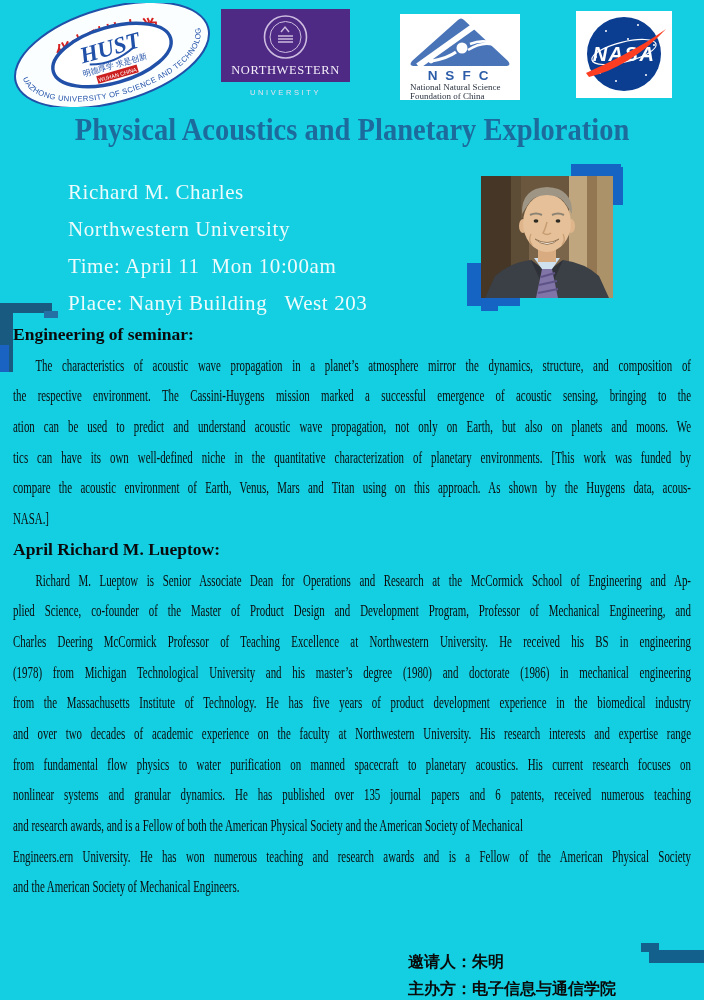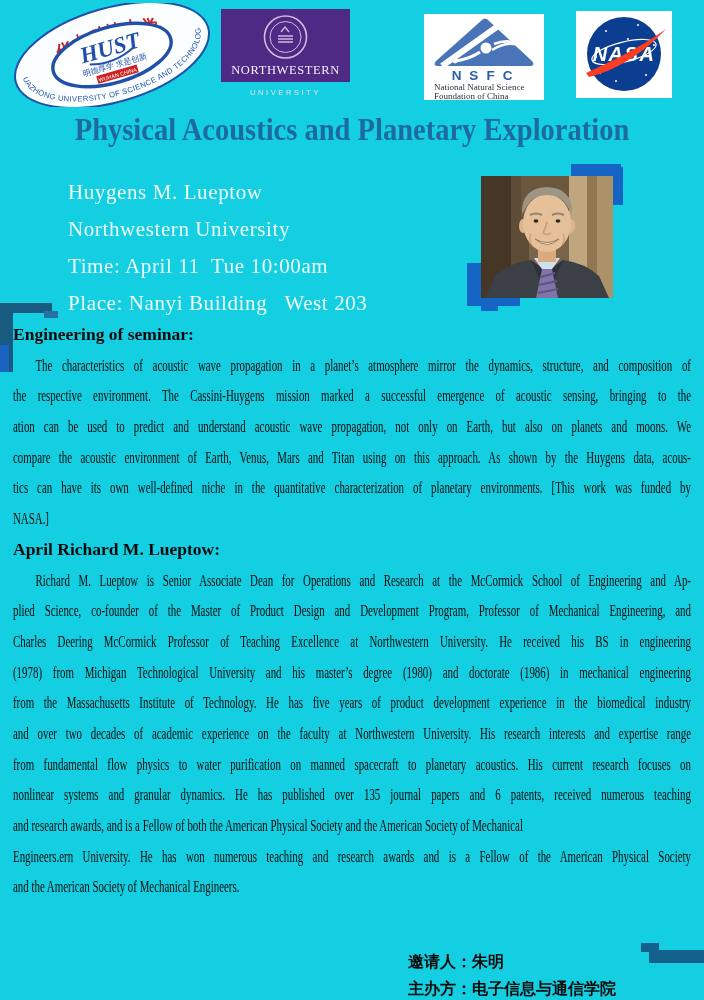--- a/index.html
+++ b/index.html
@@ -6,21 +6,21 @@
   .page{position:relative;width:704px;height:1000px;background:#13cfe1;overflow:hidden;
         font-family:"Liberation Serif",serif;}
   
   .logo{position:absolute;}
   .logo-hust{left:6px;top:3px;width:212px;height:104px;}
   .logo-nu{left:221px;top:9px;width:129px;height:73px;background:#4e2a84;}
   .nu-name{position:absolute;left:0;width:100%;top:54px;text-align:center;color:#f3edf9;
            font:12.5px "Liberation Serif",serif;letter-spacing:.6px;}
   .nu-sub{position:absolute;left:0;width:100%;top:79px;text-align:center;color:#e8e0f2;
           font:7.5px "Liberation Sans",sans-serif;letter-spacing:2.6px;}
-  .logo-nsfc{left:400px;top:14px;width:120px;height:62px;background:#14b8a6;margin-left:24px;}
+  .logo-nsfc{left:400px;top:14px;width:120px;height:62px;background:#14b8a6;}
   .logo-nasa{left:576px;top:11px;width:96px;height:87px;background:#ffffff;}
   
   .title{position:absolute;top:112px;left:0;width:704px;text-align:center;
          font:700 31px "Liberation Serif",serif;color:#1d6b9d;transform:scaleX(.92);}
   
   .speaker{position:absolute;left:68px;top:174px;color:#eefbfc;}
   .spk-line{font:21px "Liberation Serif",serif;line-height:37px;white-space:pre;letter-spacing:.6px;}
   
   .photo{position:absolute;left:481px;top:176px;width:132px;height:122px;z-index:2;}
   
@@ -117,23 +117,23 @@
       </g>
       <ellipse cx="48" cy="41" rx="33" ry="10" fill="none" stroke="#ffffff" stroke-width="1.2" transform="rotate(-14 48 41)"></ellipse>
       <text x="48" y="50" text-anchor="middle" font-family="Liberation Sans, sans-serif" font-weight="700" font-style="italic" font-size="20" fill="#ffffff" letter-spacing="1.5">NASA</text>
       <path d="M 10,62 C 32,52 62,38 90,18 C 66,44 38,60 13,66 Z" fill="#fc3d21"></path>
     </svg>
   </div>
 
   <div class="title">Physical Acoustics and Planetary Exploration</div>
 
   <div class="speaker">
-    <div class="spk-line">Huygens M. Lueptow</div>
+    <div class="spk-line">Richard M. Charles</div>
     <div class="spk-line">Northwestern University</div>
-    <div class="spk-line">Time: April 11  Tue 10:00am</div>
+    <div class="spk-line">Time: April 11  Mon 10:00am</div>
     <div class="spk-line">Place: Nanyi Building   West 203</div>
   </div>
 
   <div class="deco d-left-h"></div>
   <div class="deco d-left-step"></div>
   <div class="deco d-left-v"></div>
   <div class="deco d-left-blue"></div>
   <div class="deco d-tr-h"></div>
   <div class="deco d-tr-v"></div>
   <div class="deco d-tr-step"></div>
@@ -182,24 +182,24 @@
         <div class="bline">
           <div class="bscale jfull ind">The characteristics of acoustic wave propagation in a planet’s atmosphere mirror the dynamics, structure, and composition of</div>
         </div>
         <div class="bline">
           <div class="bscale jfull">the respective environment. The Cassini-Huygens mission marked a successful emergence of acoustic sensing, bringing to the</div>
         </div>
         <div class="bline">
           <div class="bscale jfull">ation can be used to predict and understand acoustic wave propagation, not only on Earth, but also on planets and moons.  We</div>
         </div>
         <div class="bline">
+          <div class="bscale jfull">tics can have its own well-defined niche in the quantitative characterization of planetary environments. [This work was funded by</div>
+        </div>
+        <div class="bline">
           <div class="bscale jfull">compare the acoustic environment of Earth, Venus, Mars and Titan using on this approach. As shown by the Huygens data, acous-</div>
-        </div>
-        <div class="bline">
-          <div class="bscale jfull">tics can have its own well-defined niche in the quantitative characterization of planetary environments. [This work was funded by</div>
         </div>
         <div class="bline">
           <div class="bscale">NASA.]</div>
         </div>
       </div>
     <div class="bline">
         <div class="bhead">April Richard M. Lueptow:</div>
       </div>
     <div>
         <div class="bline">

